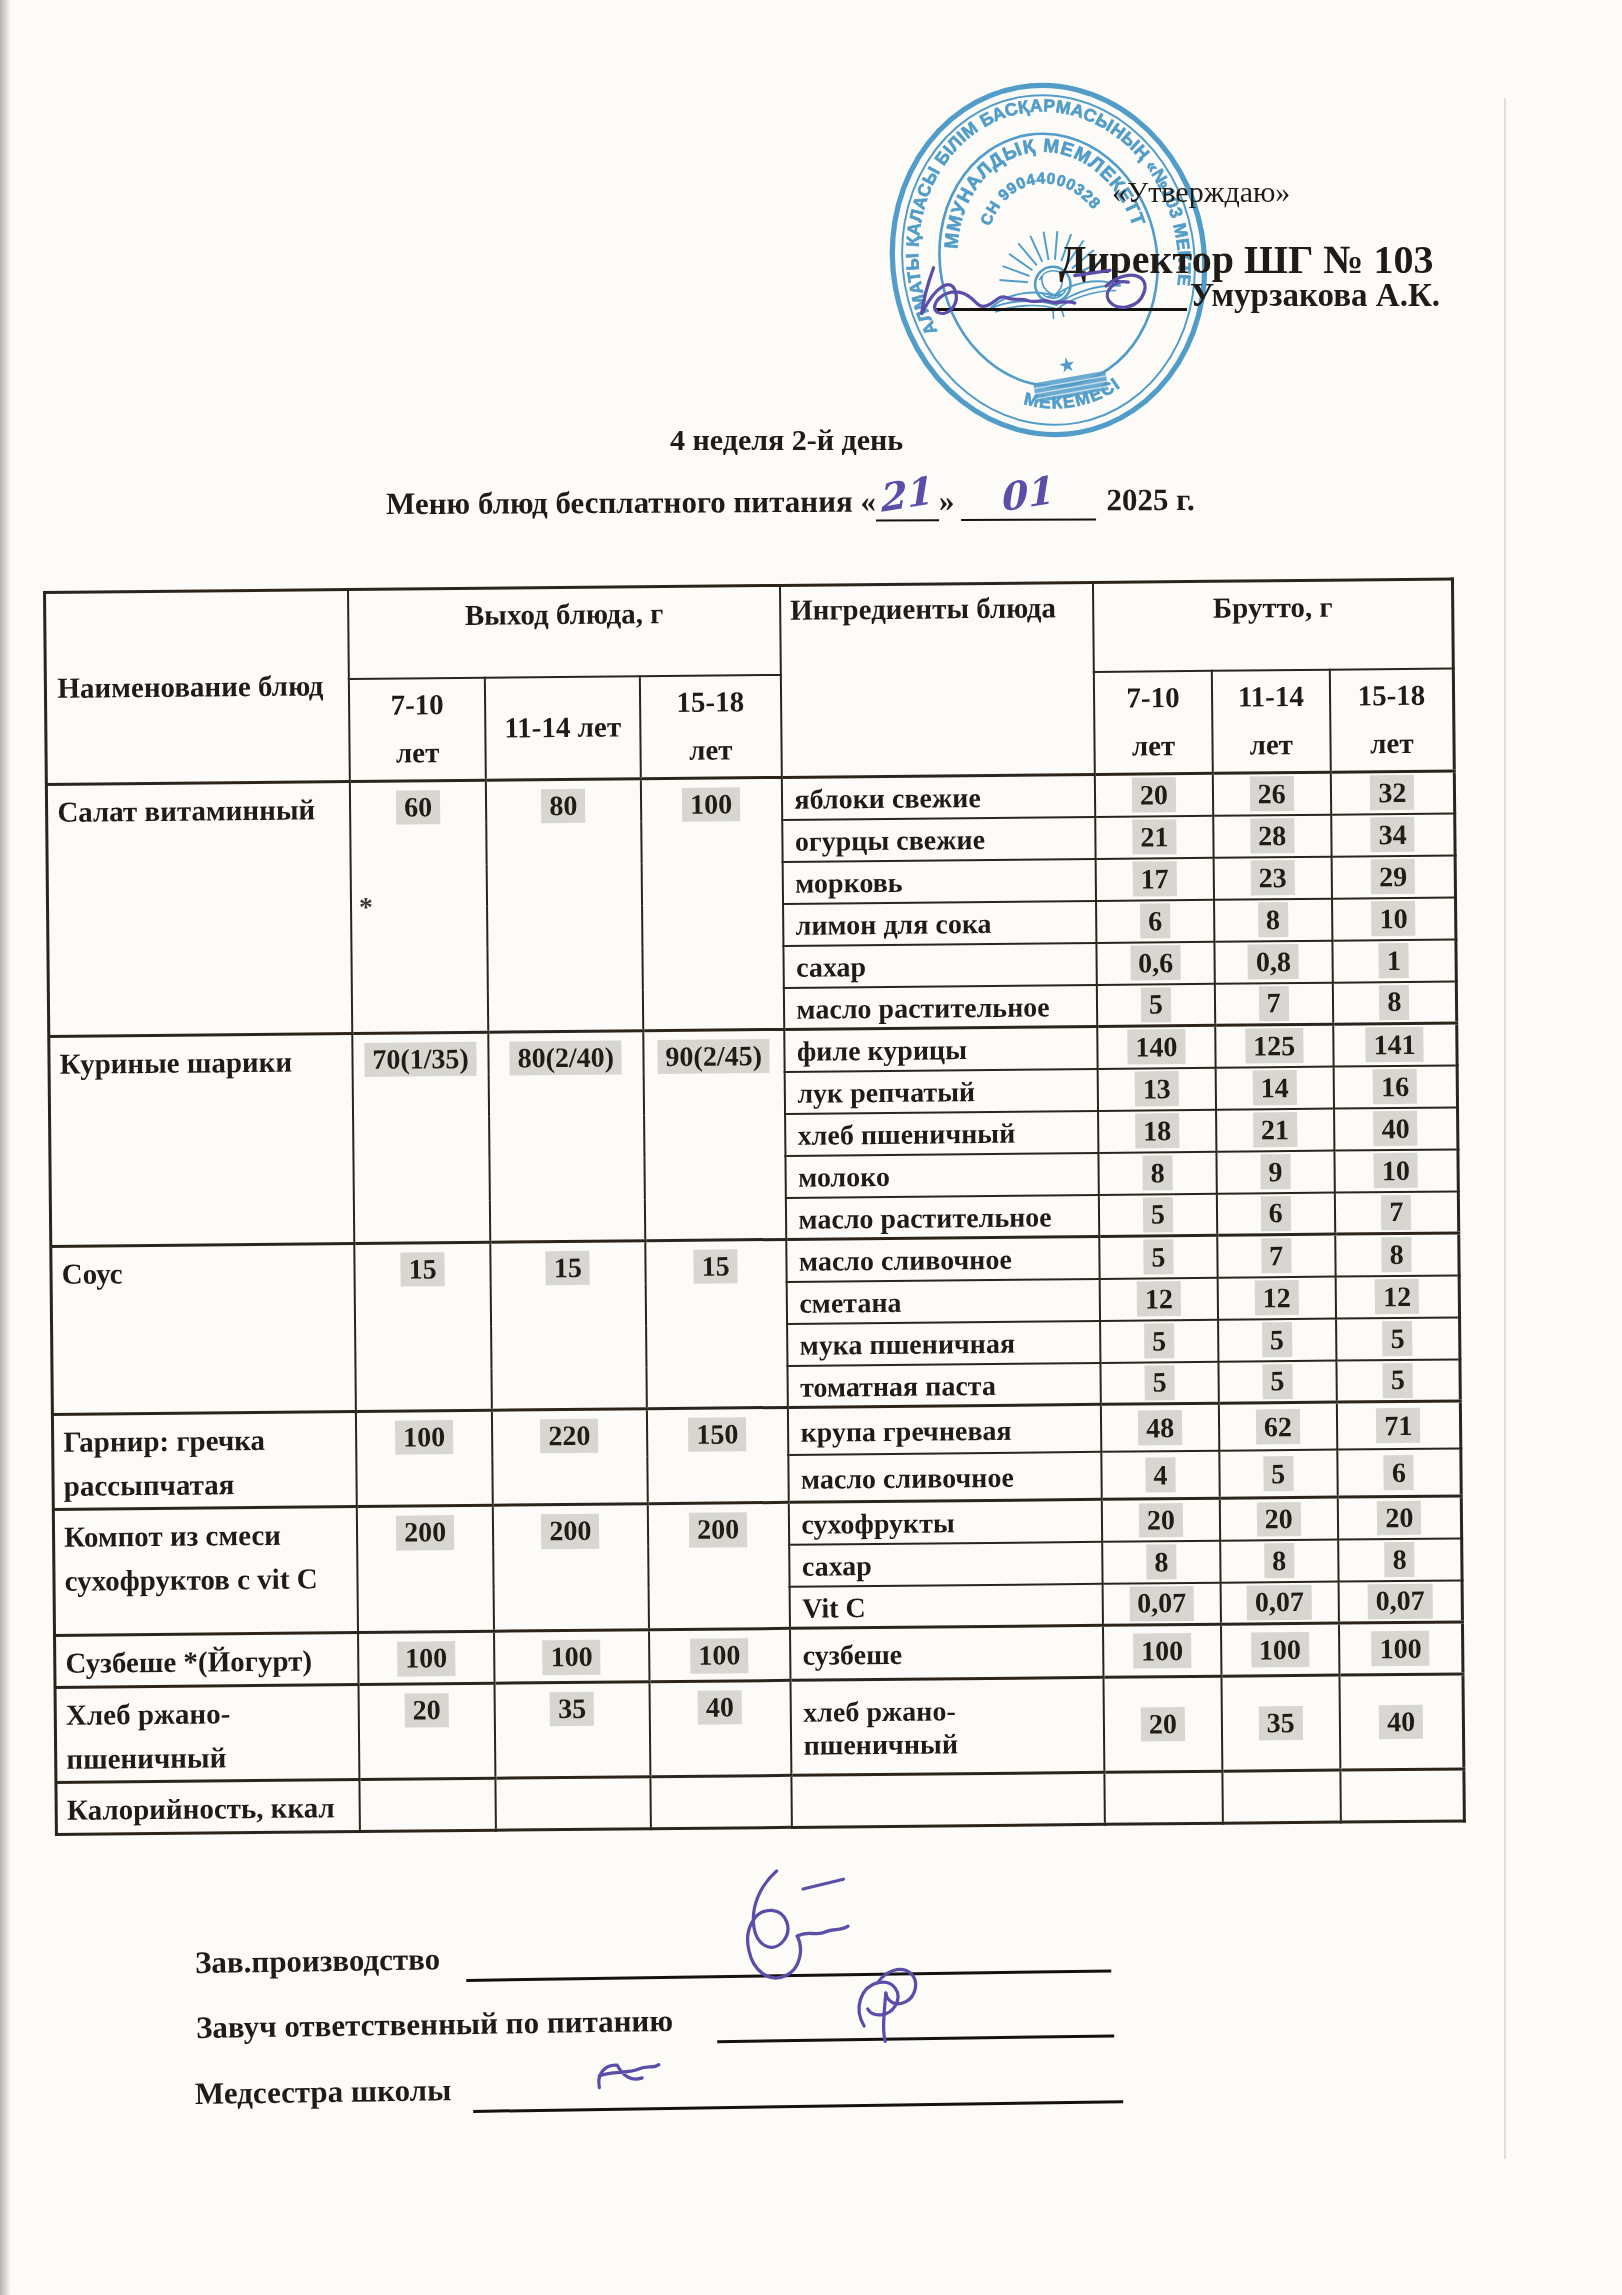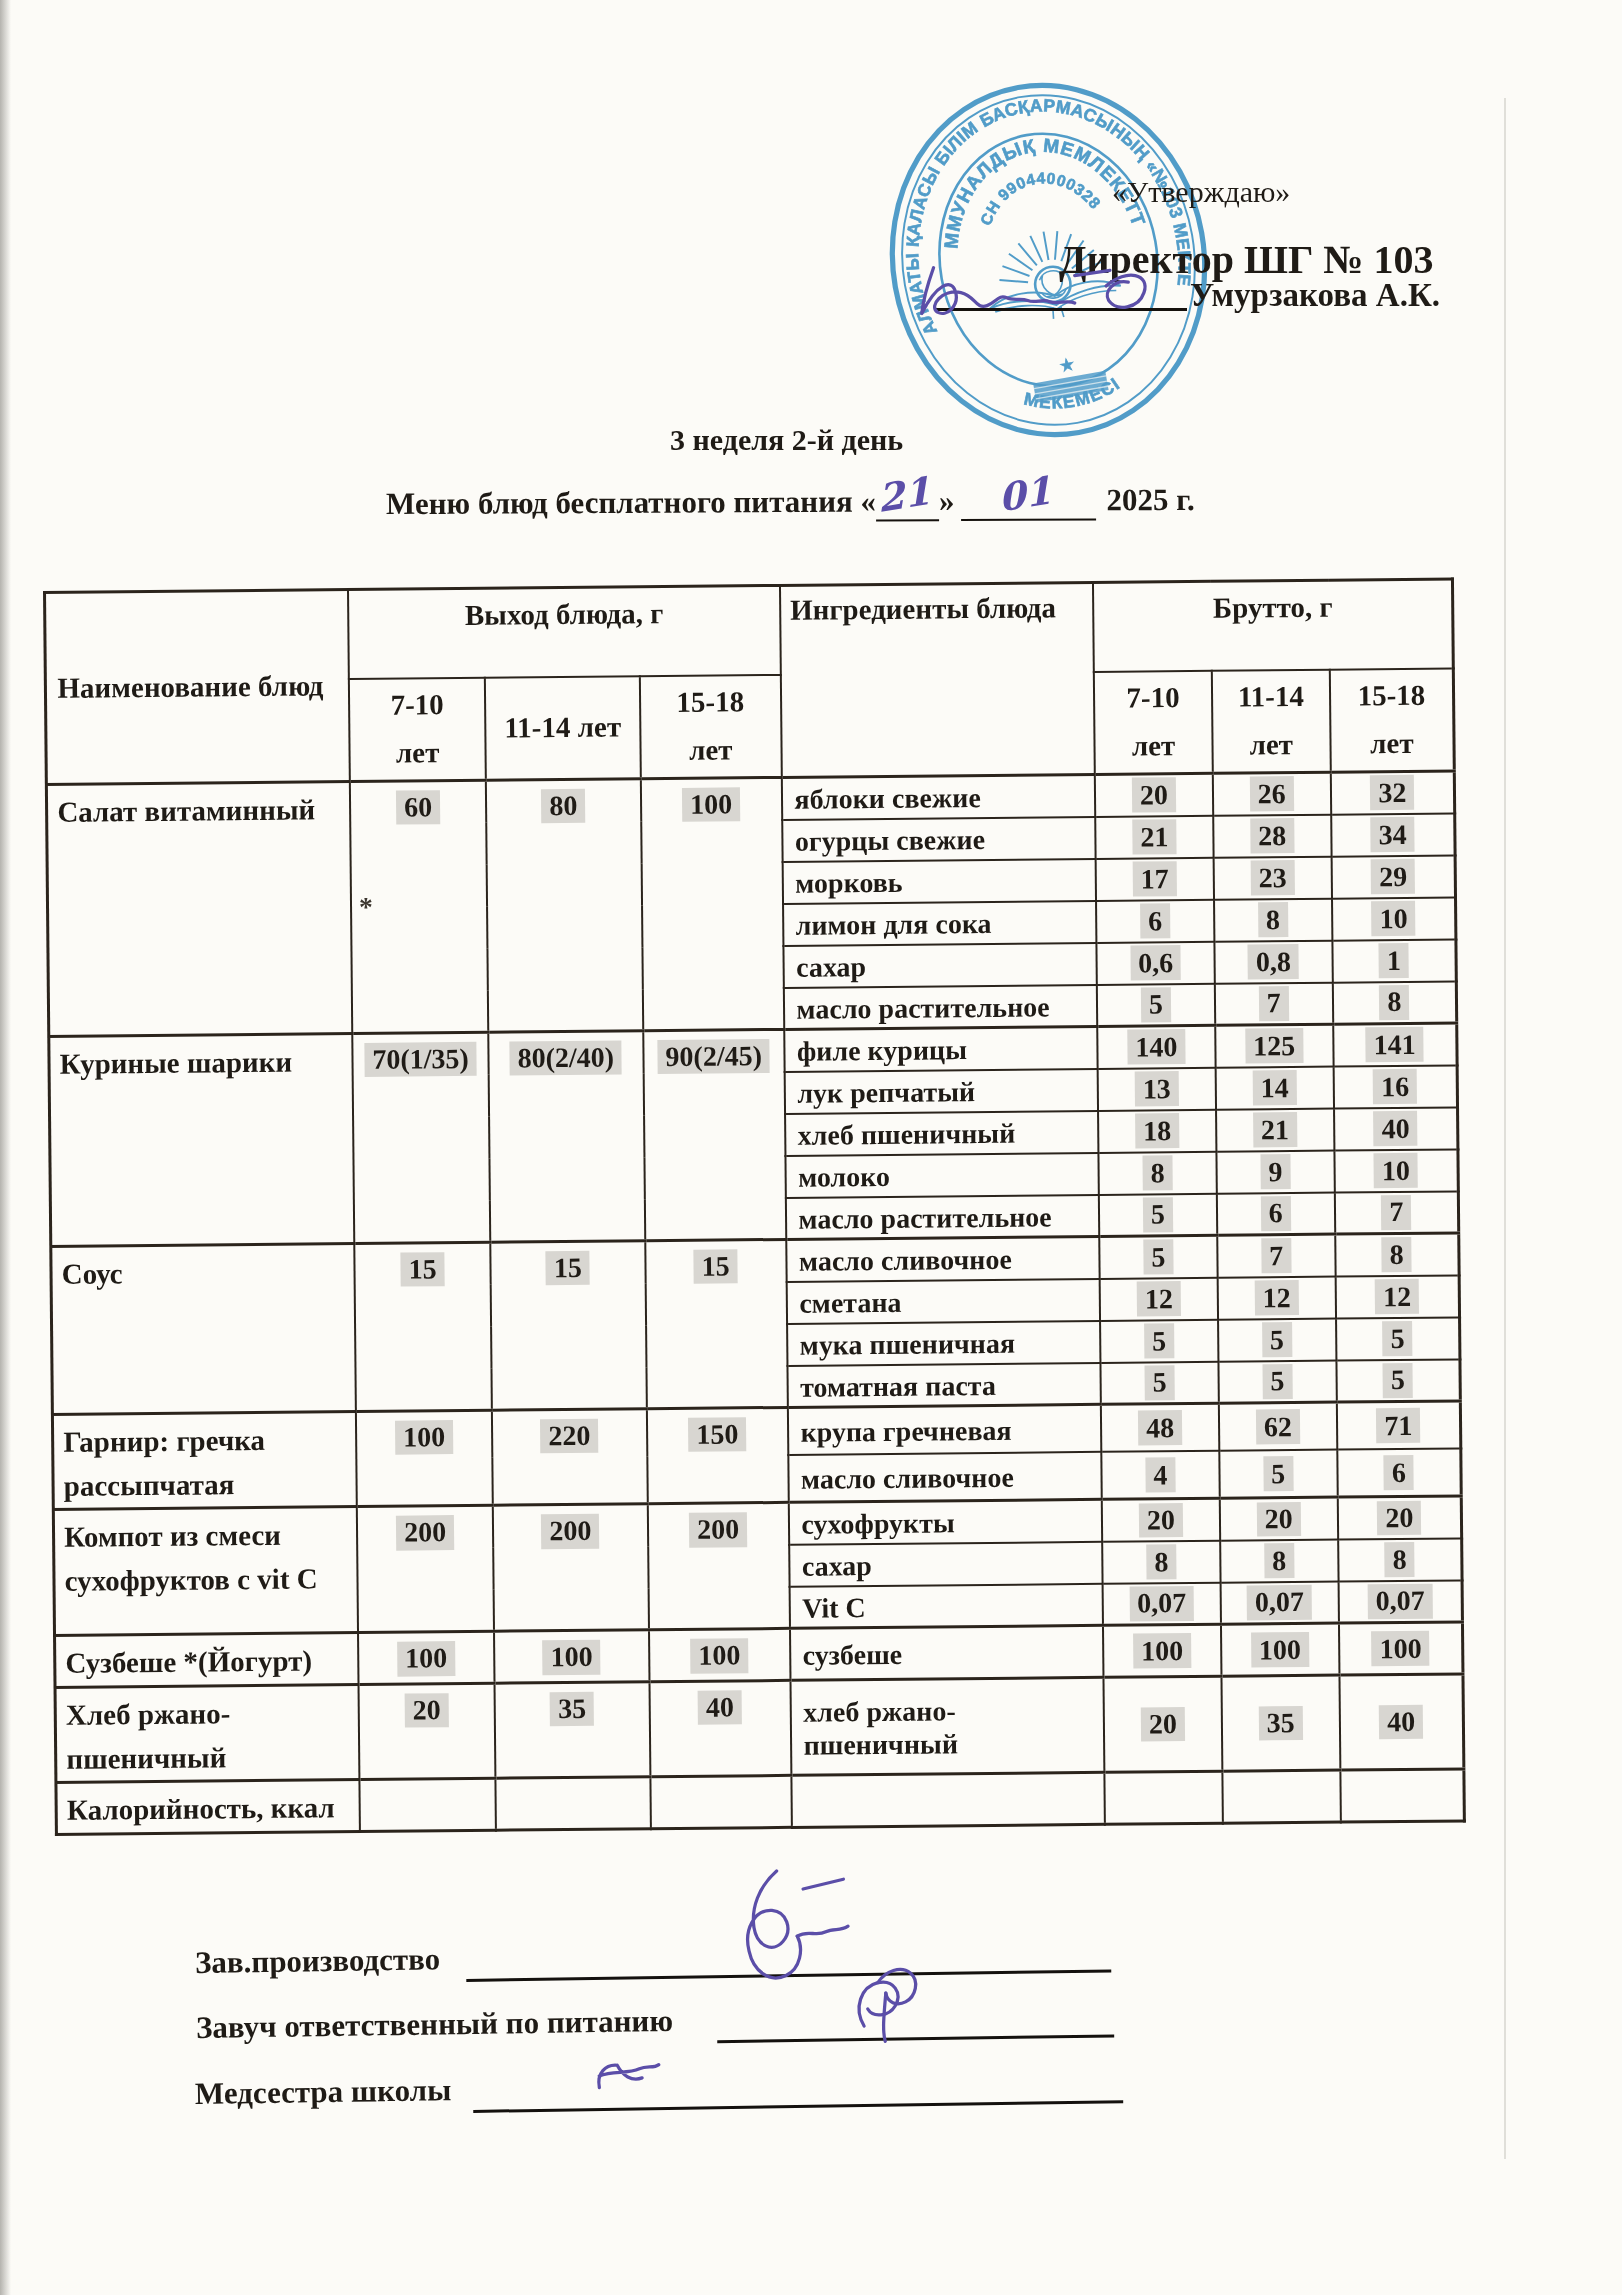--- a/index.html
+++ b/index.html
@@ -112,21 +112,21 @@
   <div class="director">Директор ШГ № 103</div>
   <div class="dir-name">Умурзакова А.К.</div>
   <div class="dir-line"></div>
 
   <svg class="sig" style="left:910px; top:257px; width:281px; height:79px;" viewBox="0 0 430 120">
     <path d="M 36,16 C 26,44 20,66 18,86 C 40,42 64,30 70,54 C 75,74 56,92 42,84 C 28,74 50,48 78,54 C 100,59 100,80 118,74 C 132,69 136,56 148,62 C 158,67 170,62 180,66 C 192,71 202,63 214,68 C 226,73 240,64 252,70"></path>
     <path d="M 300,44 C 332,16 368,26 358,54 C 350,78 316,84 304,66 C 296,52 312,34 334,38"></path>
     <path d="M 252,28 L 306,20"></path>
   </svg>
 
-  <div class="week-title">3 неделя 2-й день</div>
+  <div class="week-title">4 неделя 2-й день</div>
 
   <div class="menu-line">
     <span>Меню блюд бесплатного питания «</span><span class="blank day"><span class="hand">21</span></span><span>»</span><span class="blank month"><span class="hand">01</span></span><span>2025 г.</span>
   </div>
 
   <div class="stray-mark">*</div>
 
   <table class="menu-table">
     <colgroup>
       <col style="width:304px">

